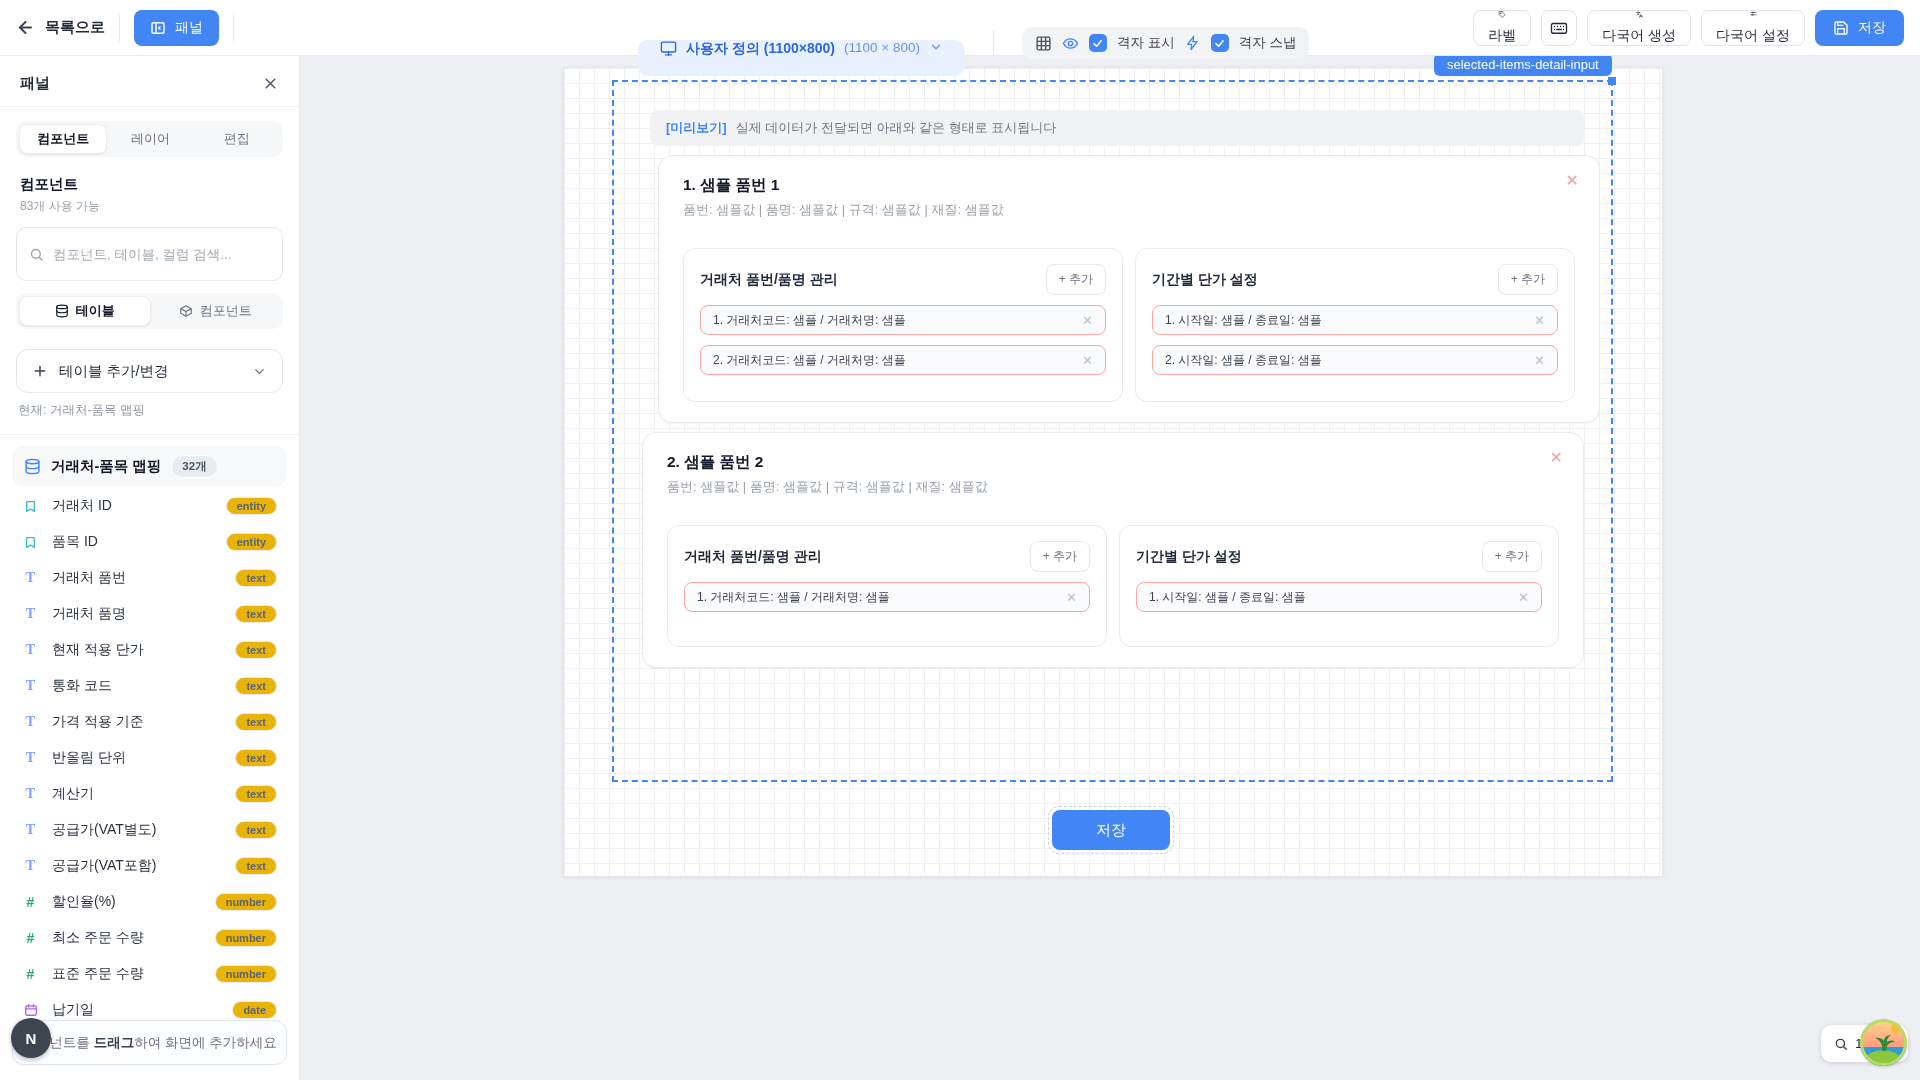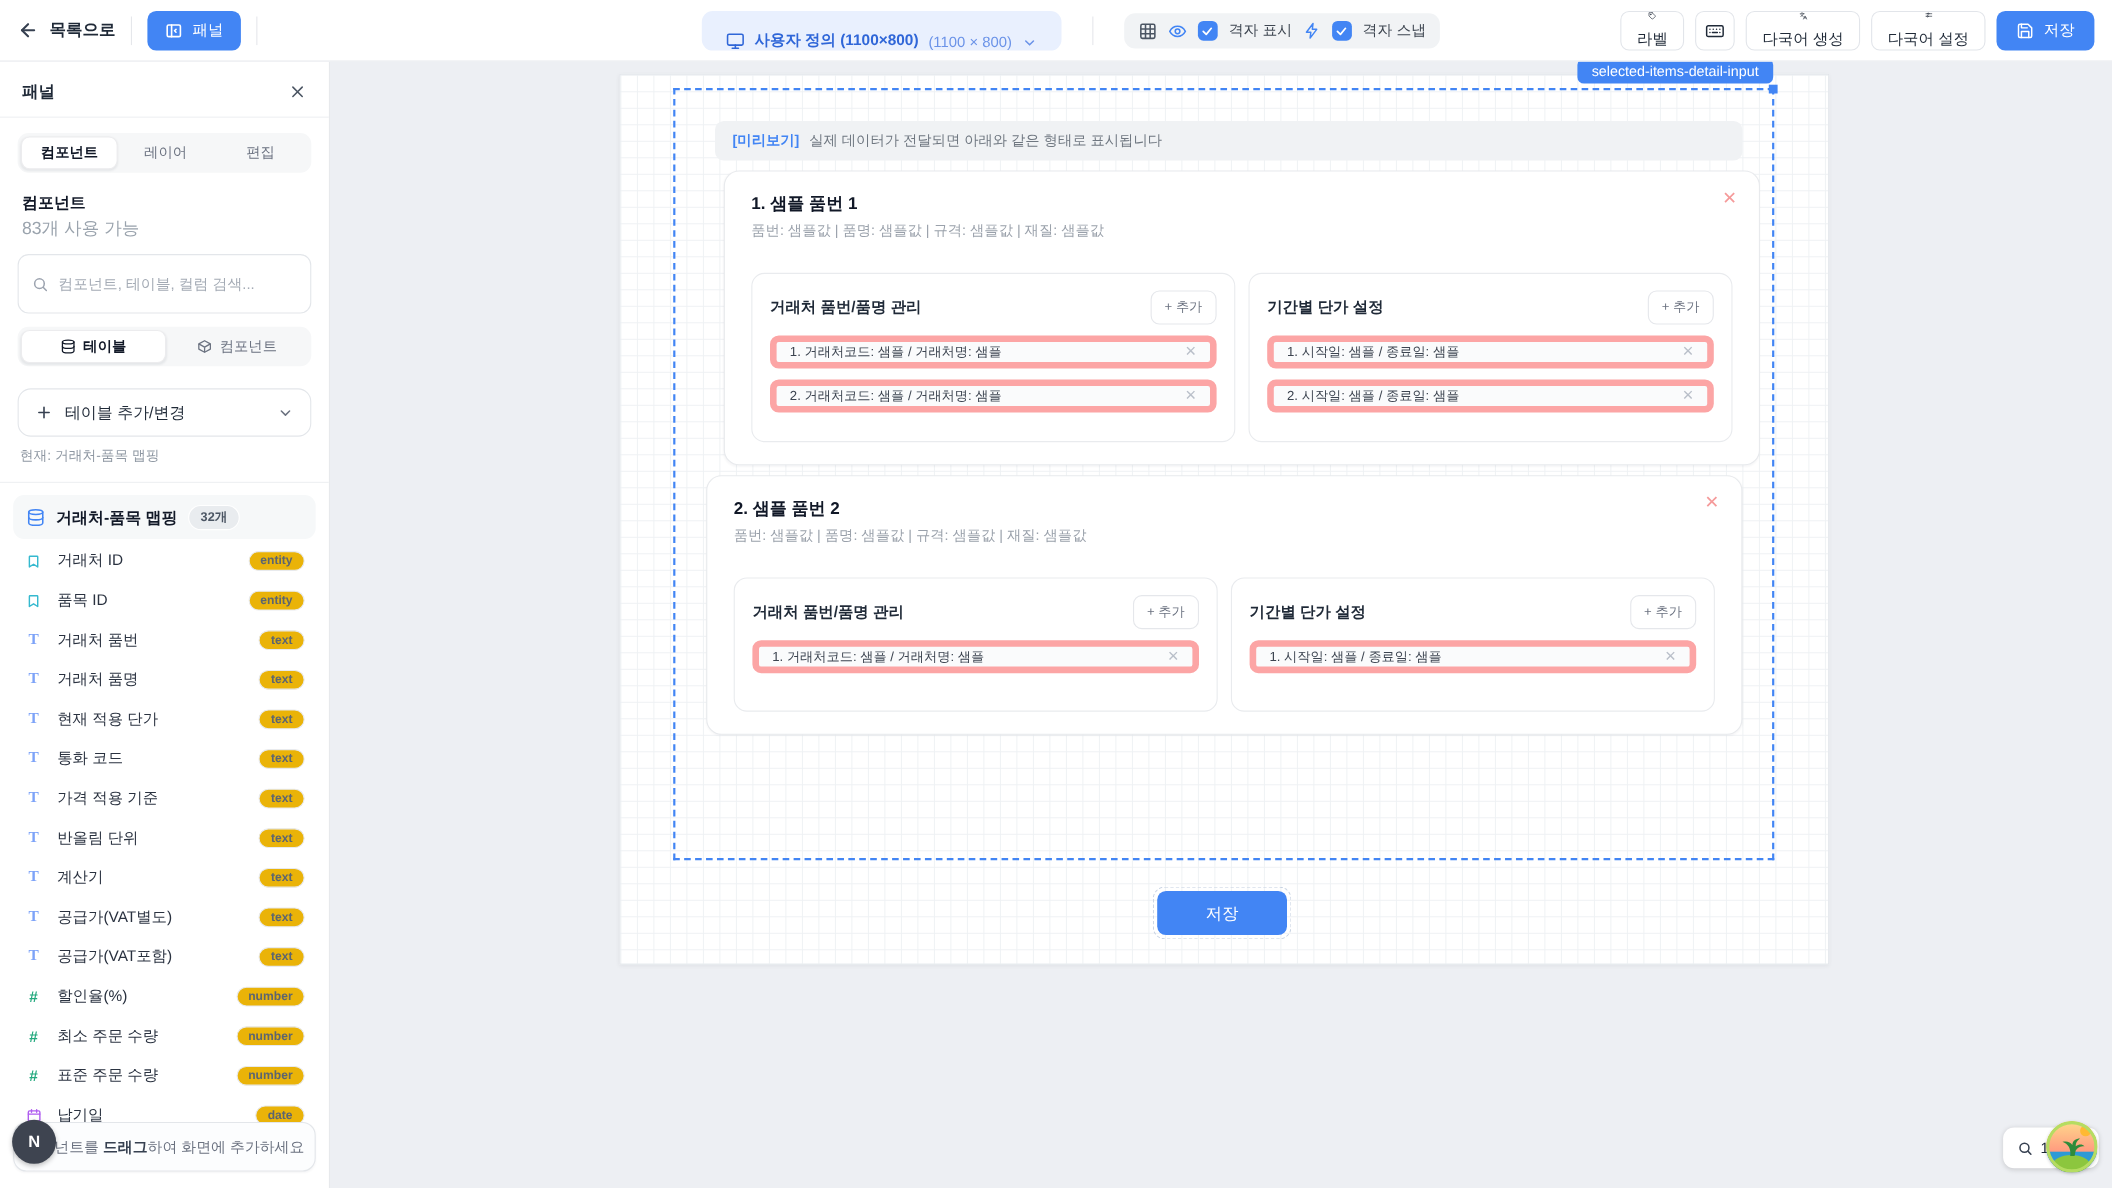--- a/index.html
+++ b/index.html
@@ -24,21 +24,21 @@
     background:#4285f4; color:#fff; border:none; border-radius:8px; height:36px;
     padding:0 16px; display:flex; align-items:center; gap:9px; font-size:14px; cursor:pointer;
   }
   .title-block { margin-left:14px; }
   .title-block h1 { font-size:17px; font-weight:700; color:#111827; line-height:1.2; }
   .title-sub { display:flex; align-items:center; gap:6px; margin-top:2px; font-size:12.5px; color:#8a919c; }
 
   .hdr-mid { position:absolute; left:638px; top:10px; display:flex; align-items:center; gap:14px; }
   .pill-blue {
     background:#e9f0fe; border:none; border-radius:10px; height:36px; padding:0 22px;
-    display:flex; align-items:flex-end; gap:9px; cursor:pointer;
+    display:flex; align-items:flex-start; gap:9px; cursor:pointer;margin-top:30px;
   }
   .pill-blue .main { font-size:14px; font-weight:700; color:#2f66d8; }
   .pill-blue .size { font-size:13.5px; color:#6b93e8; }
   .pill-gray {
     background:#f1f3f5; border-radius:10px; height:32px; padding:0 13px;
     display:flex; align-items:center; gap:10px;
   }
   .pill-gray .lbl { font-size:13.5px; color:#3f4752; }
   .chk {
     width:18px; height:18px; background:#4285f4; border-radius:5px;
@@ -66,21 +66,21 @@
   .sb-head .t { font-size:15px; font-weight:700; }
   .sb-close { color:#4b5563; cursor:pointer; }
   .seg { margin:14px 16px 0; background:#f6f7f8; border-radius:10px; padding:3px; display:flex; }
   .seg-item {
     flex:1; height:30px; display:flex; align-items:center; justify-content:center; gap:7px;
     font-size:13px; color:#6b7280; border-radius:8px; cursor:pointer;
   }
   .seg-item.active { background:#fff; color:#111827; font-weight:700; box-shadow:0 1px 2px rgba(16,24,40,.07); border:1px solid #ececee; }
   .sb-section { padding:18px 20px 0; }
   .sb-section h3 { font-size:14.5px; font-weight:700; color:#111827; }
-  .sb-count { font-size:16px; color:#9aa3ad; margin-top:4px; }
+  .sb-count { font-size:12px; color:#9aa3ad; margin-top:4px; }
   .search {
     margin:12px 16px 0; border:1px solid #e3e6ea; border-radius:10px; height:54px;
     display:flex; align-items:center; gap:9px; padding:0 12px; background:#fff;
   }
   .search input { border:none; outline:none; flex:1; font-size:13.5px; color:#374151; font-family:inherit; background:transparent; }
   .search input::placeholder { color:#a4abb5; }
   .seg2 { margin:12px 16px 0; }
   .add-table {
     margin:20px 16px 0; border:1px solid #e3e6ea; border-radius:12px; height:44px;
     display:flex; align-items:center; gap:11px; padding:0 15px; background:#fff;
@@ -160,21 +160,21 @@
   .card-meta { position:absolute; left:24px; top:45px; font-size:13px; color:#9aa1ab; }
   .panels { position:absolute; left:24px; right:24px; top:92px; bottom:20px; display:flex; gap:12px; }
   .panel { flex:1; border:1px solid #e9ebee; border-radius:12px; padding:15px 16px; background:#fff; }
   .panel-head { display:flex; align-items:center; justify-content:space-between; }
   .panel-head .pt { font-size:14px; font-weight:700; color:#1f2937; }
   .btn-add {
     border:1px solid #e5e7eb; background:#fff; border-radius:8px; padding:6px 12px;
     font-size:12px; color:#6b7280; cursor:pointer; font-family:inherit;
   }
   .prow {
-    margin-top:10px; height:30px; background:#fafbfc; border:6px solid #fca5a5;
+    margin-top:10px; height:30px; background:#fafbfc; border:1px solid #fca5a5;
     border-radius:8px; display:flex; align-items:center; padding:0 12px;
     font-size:12px; color:#3c4450;
   }
   .prow .x { margin-left:auto; color:#b9bfc9; font-size:13px; cursor:pointer; }
 
   .save-wrap { position:absolute; left:484px; top:738px; border:1px dashed #c8d3e3; padding:3px; border-radius:11px; }
   .btn-save-canvas {
     width:118px; height:40px; background:#4285f4; border:none; border-radius:8px;
     color:#fff; font-size:15px; cursor:pointer; font-family:inherit;
   }

